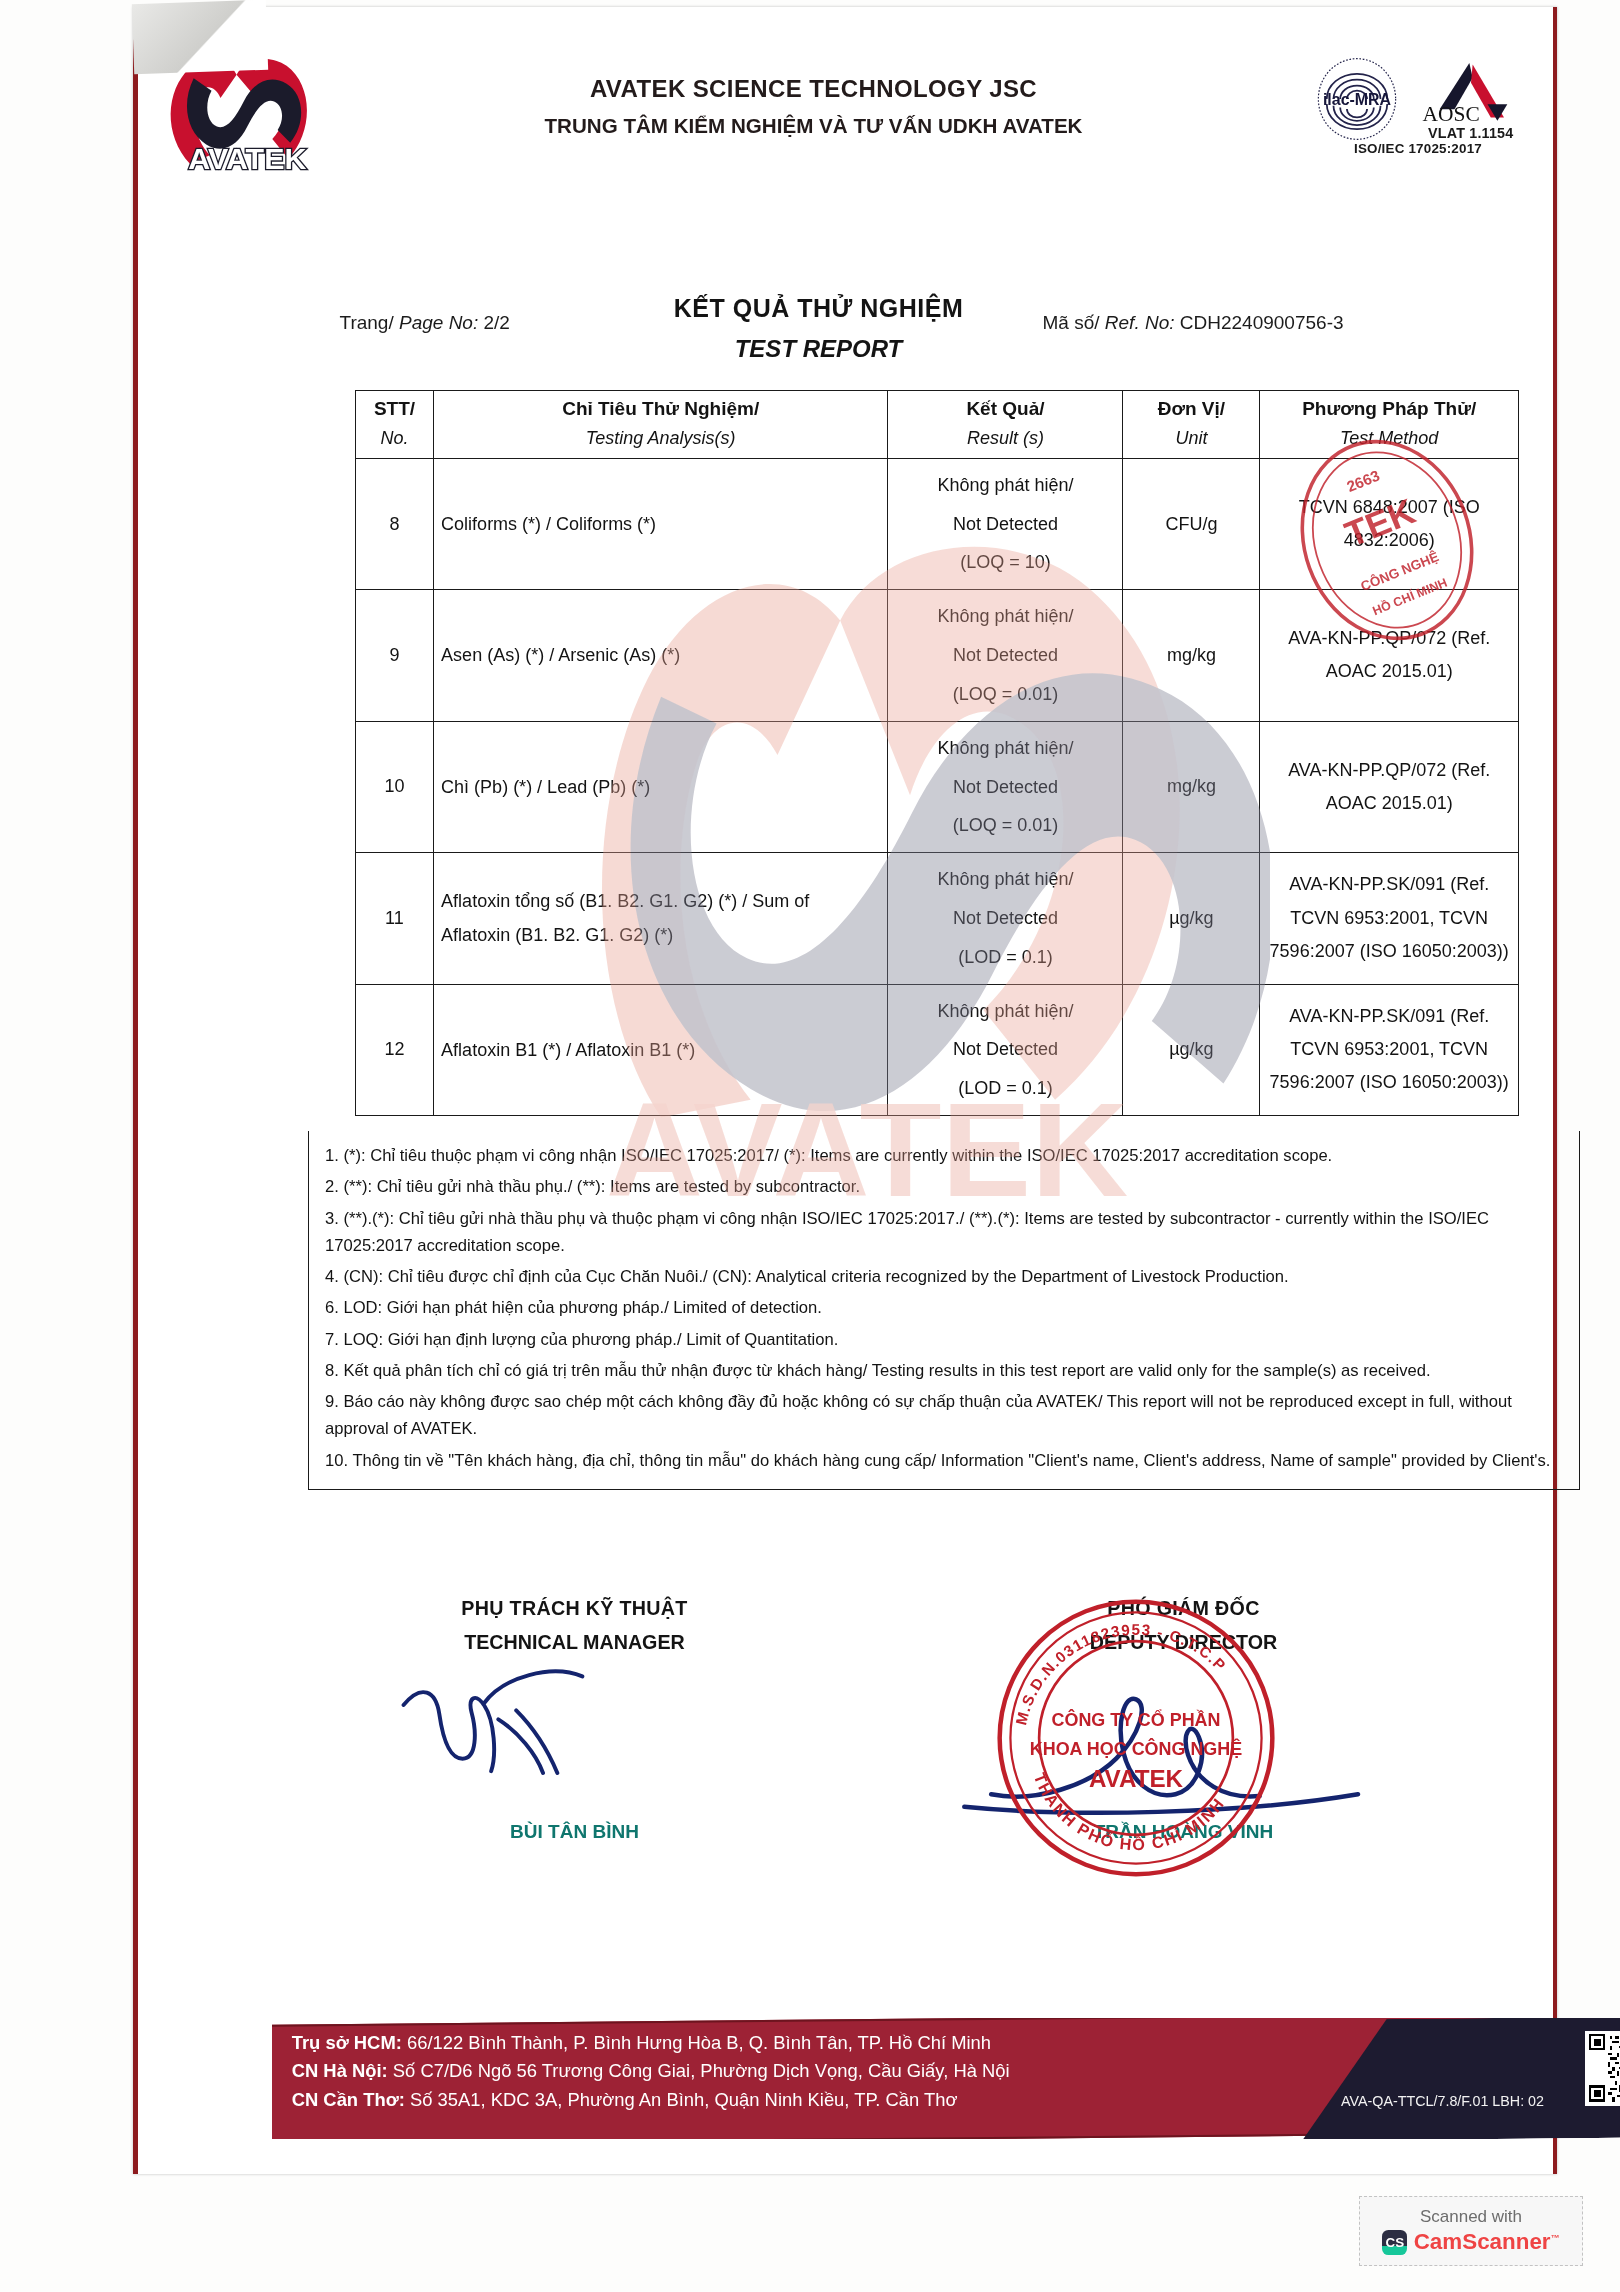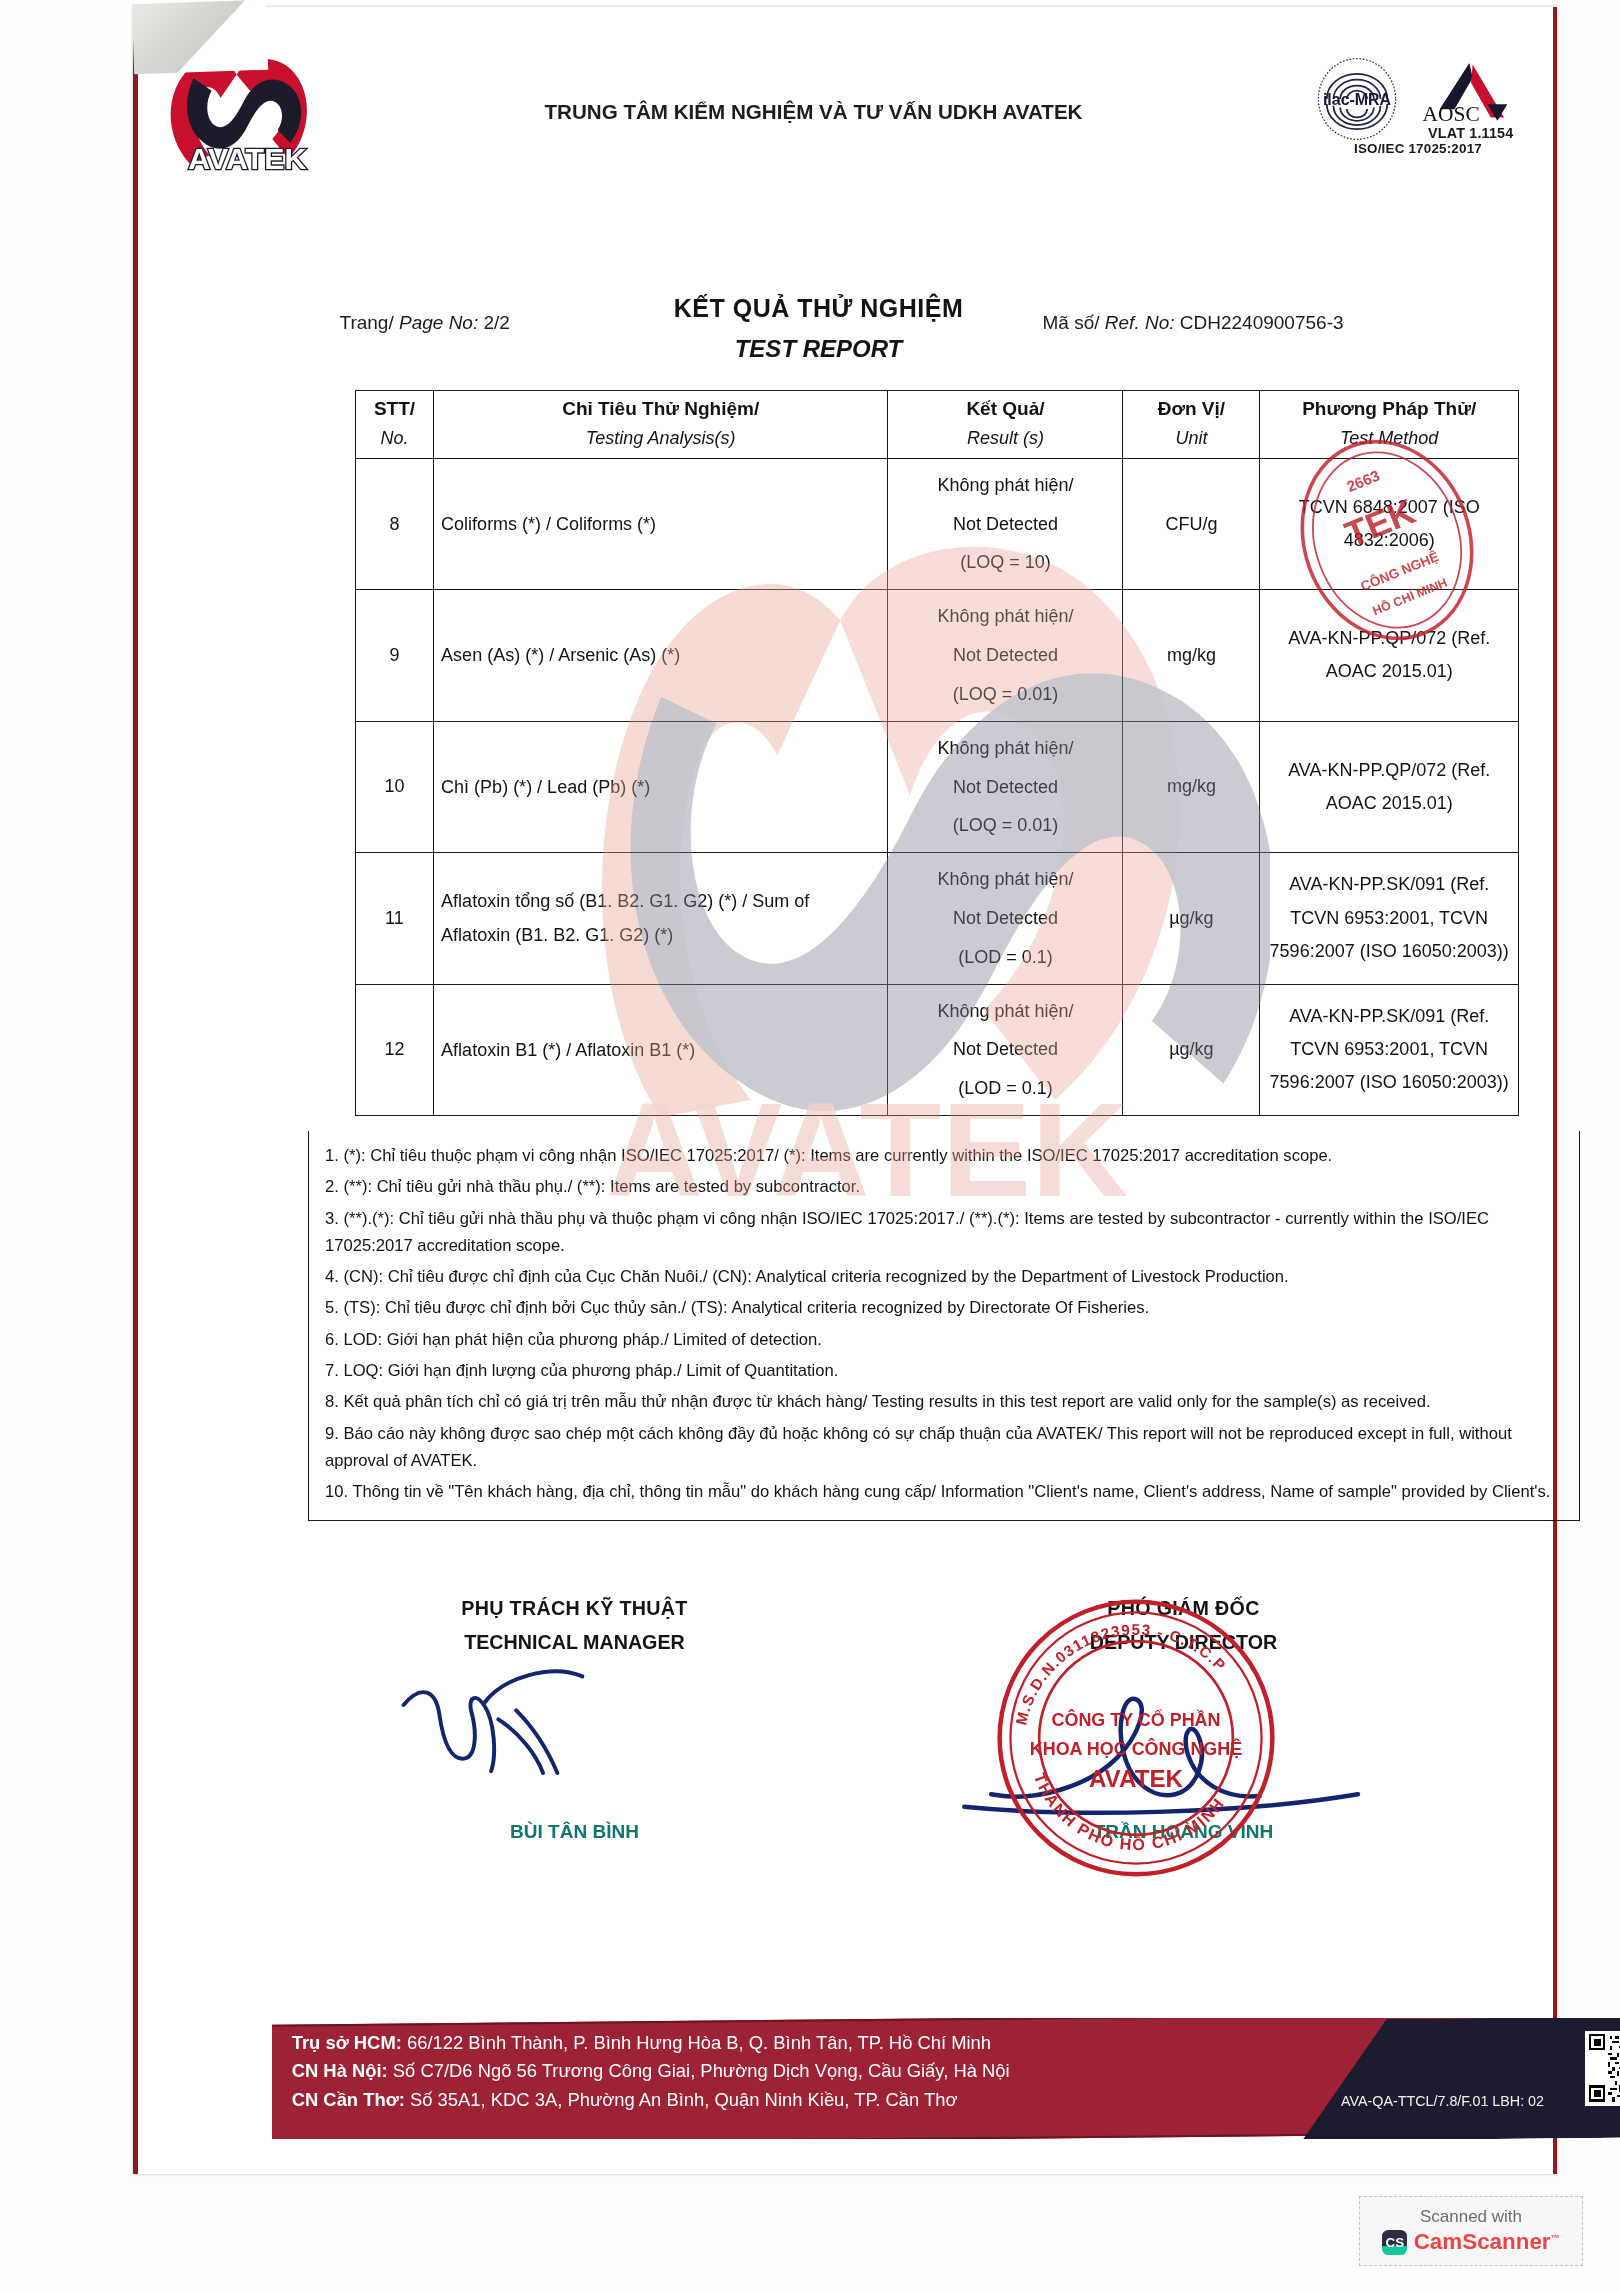--- a/index.html
+++ b/index.html
@@ -197,20 +197,21 @@
     <div id="header">
       <div class="logo-box">
         <svg viewBox="0 0 240 150">
           <path d="M58 140 C28 108 30 58 58 32 C76 16 100 20 110 40 L92 66 C86 52 74 50 68 62 C58 80 62 110 80 130 Z" fill="#c8102e"></path>
           <path d="M110 40 C120 22 146 16 166 30 C196 52 196 104 168 134 L150 112 C168 92 170 64 156 54 C146 47 136 54 132 66 Z" fill="#c8102e"></path>
           <path d="M62 44 C48 72 54 104 76 118 C96 130 112 118 122 98 C132 78 142 66 152 70 C162 74 164 90 156 102 L170 116 C188 94 186 62 166 50 C146 38 128 50 118 70 C108 90 98 102 88 98 C76 93 74 72 82 58 Z" fill="#1b1b2b"></path>
           <text x="122" y="146" font-family="Liberation Sans, sans-serif" font-size="34" font-weight="bold" fill="#ffffff" text-anchor="middle" stroke="#1b1b2b" stroke-width="3" paint-order="stroke">AVATEK</text>
         </svg>
       </div>
       <div class="head-text">
+        <div class="co-name">AVATEK SCIENCE TECHNOLOGY JSC</div>
         <div class="co-sub">TRUNG TÂM KIỂM NGHIỆM VÀ TƯ VẤN UDKH AVATEK</div>
       </div>
       <div class="accred">
         <div class="accred-row">
           <svg class="ilac" viewBox="0 0 100 100">
             <ellipse cx="50" cy="50" rx="46" ry="48" fill="none" stroke="#23234a" stroke-width="1.4" stroke-dasharray="2 2"></ellipse>
             <g fill="none" stroke="#23234a" stroke-width="2.1">
               <path d="M14 50 a36 30 0 0 1 72 0"></path>
                 <path d="M22 50 a28 23 0 0 1 56 0"></path>
               <path d="M30 50 a20 16 0 0 1 40 0"></path>
@@ -342,21 +343,20 @@
           <td class="meth">AVA-KN-PP.SK/091 (Ref. TCVN 6953:2001, TCVN 7596:2007 (ISO 16050:2003))</td>
         </tr>
       </tbody>
     </table>
 
     <div id="remarks">
       <div class="rm">1. (*): Chỉ tiêu thuộc phạm vi công nhận ISO/IEC 17025:2017/ (*): Items are currently within the ISO/IEC 17025:2017 accreditation scope.</div>
       <div class="rm">2. (**): Chỉ tiêu gửi nhà thầu phụ./ (**): Items are tested by subcontractor.</div>
       <div class="rm">3. (**).(*): Chỉ tiêu gửi nhà thầu phụ và thuộc phạm vi công nhận ISO/IEC 17025:2017./ (**).(*): Items are tested by subcontractor - currently within the ISO/IEC 17025:2017 accreditation scope.</div>
       <div class="rm">4. (CN): Chỉ tiêu được chỉ định của Cục Chăn Nuôi./ (CN): Analytical criteria recognized by the Department of Livestock Production.</div>
-      <div class="rm">5. (TS): Chỉ tiêu được chỉ định bởi Cục thủy sản./ (TS): Analytical criteria recognized by Directorate Of Fisheries.</div>
       <div class="rm">6. LOD: Giới hạn phát hiện của phương pháp./ Limited of detection.</div>
       <div class="rm">7. LOQ: Giới hạn định lượng của phương pháp./ Limit of Quantitation.</div>
       <div class="rm">8. Kết quả phân tích chỉ có giá trị trên mẫu thử nhận được từ khách hàng/ Testing results in this test report are valid only for the sample(s) as received.</div>
       <div class="rm">9. Báo cáo này không được sao chép một cách không đầy đủ hoặc không có sự chấp thuận của AVATEK/ This report will not be reproduced except in full, without approval of AVATEK.</div>
       <div class="rm">10. Thông tin về "Tên khách hàng, địa chỉ, thông tin mẫu" do khách hàng cung cấp/ Information "Client's name, Client's address, Name of sample" provided by Client's.</div>
     </div>
 
     <div id="signs">
       <div class="sig left">
         <div class="rvn">PHỤ TRÁCH KỸ THUẬT</div>

